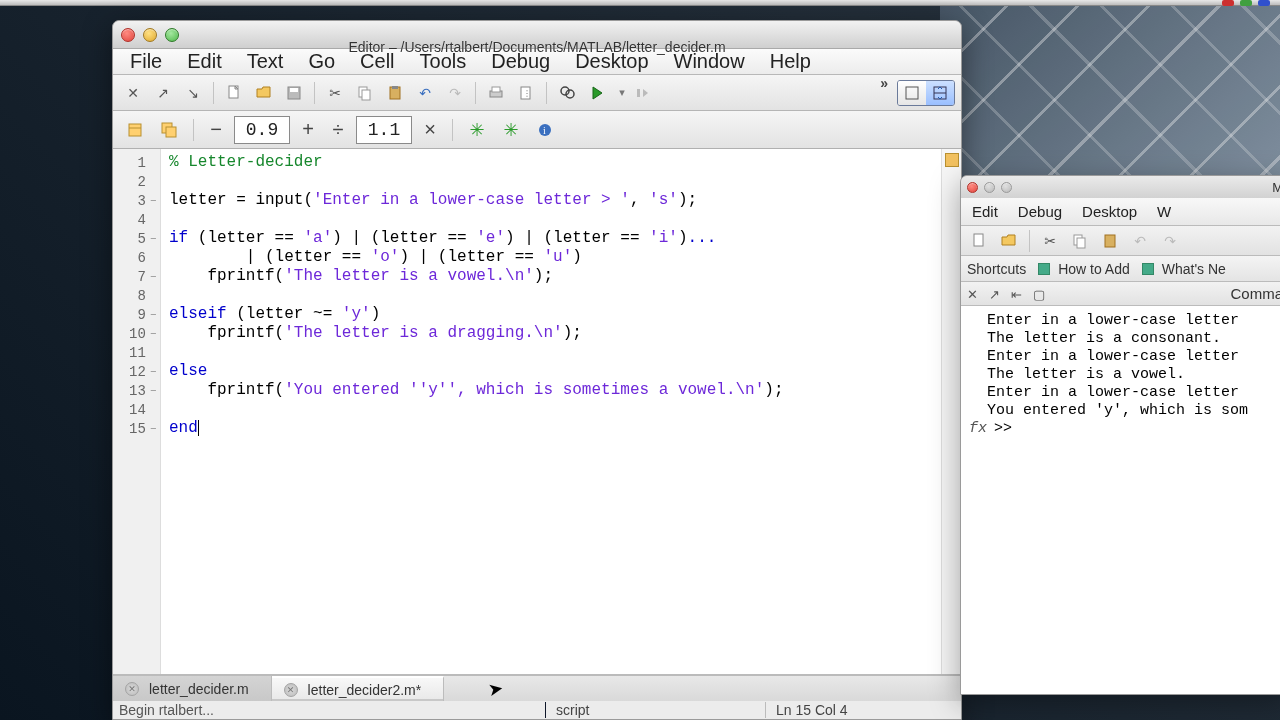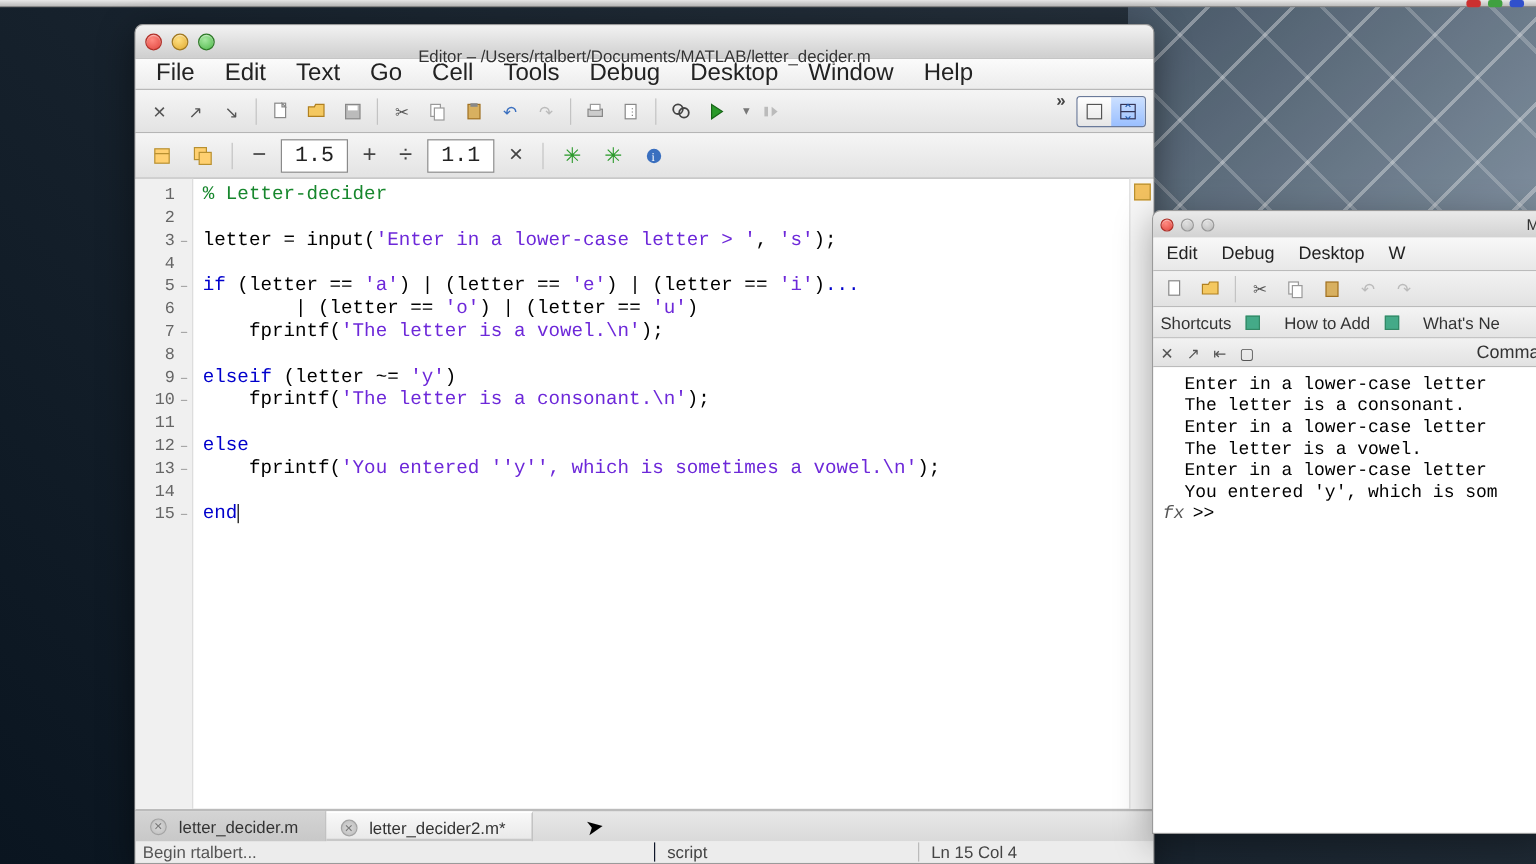--- a/index.html
+++ b/index.html
@@ -280,21 +280,21 @@
     border-bottom:1px solid #bbb;
     display:flex; align-items:center; padding:0 4px; gap:2px;
   }
   .shortcuts-bar {
     height: 26px;
     background: linear-gradient(#f4f4f4,#e4e4e4);
     border-bottom:1px solid #bbb;
     display:flex; align-items:center; padding:0 6px; gap:12px;
     font-size:14px; color:#333;
   }
-  .shortcuts-bar .link { color:#333; display:flex; align-items:center; gap:20px;}
+  .shortcuts-bar .link { color:#333; display:flex; align-items:center; gap:8px;}
   .shortcuts-bar .link .ic { width:12px; height:12px; background:#4a8; border:1px solid #386;}
   .cmd-dockbar {
     height: 24px;
     background: linear-gradient(#f2f2f2,#e2e2e2);
     border-bottom:1px solid #bbb;
     display:flex; align-items:center; padding:0 6px; gap:8px;
   }
   .cmd-dockbar .dock-ic { width:14px; height:14px; color:#555; }
   .cmd-dockbar .heading { margin-left:auto; font-size:15px; color:#333;}
   .cmd-output {
@@ -449,21 +449,21 @@
         </svg>
     </div>
     <div class="tb-btn">
       <svg viewBox="0 0 16 16">
           <rect x="1" y="1" width="10" height="10" fill="#ffd070" stroke="#b89030"></rect>
           <rect x="5" y="5" width="10" height="10" fill="#ffd070" stroke="#b89030"></rect>
         </svg>
     </div>
     <div class="tb-sep"></div>
     <span class="op">−</span>
-    <div class="num-field">1.5</div>
+    <div class="num-field">0.9</div>
     <span class="op">+</span>
     <span class="op">÷</span>
     <div class="num-field">1.1</div>
     <span class="op">×</span>
     <div class="tb-sep"></div>
     <div class="tb-btn" style="color:#2a9a2a;font-size:18px;">✳</div>
     <div class="tb-btn" style="color:#2a9a2a;font-size:18px;">✳</div>
     <div class="tb-btn">
       <svg viewBox="0 0 16 16">
           <circle cx="8" cy="8" r="6" fill="#3a6fbf"></circle>
@@ -492,21 +492,21 @@
       </div>
     <div class="code-pane" id="code-pane"><span class="cm">% Letter-decider</span>
 
 letter = input(<span class="st">'Enter in a lower-case letter &gt; '</span>, <span class="st">'s'</span>);
 
 <span class="kw">if</span> (letter == <span class="st">'a'</span>) | (letter == <span class="st">'e'</span>) | (letter == <span class="st">'i'</span>)<span class="kw">...</span>
         | (letter == <span class="st">'o'</span>) | (letter == <span class="st">'u'</span>)
     fprintf(<span class="st">'The letter is a vowel.\n'</span>);
 
 <span class="kw">elseif</span> (letter ~= <span class="st">'y'</span>)
-    fprintf(<span class="st">'The letter is a consonant.\n'</span>);
+    fprintf(<span class="st">'The letter is a dragging.\n'</span>);
 
 <span class="kw">else</span>
     fprintf(<span class="st">'You entered ''y'', which is sometimes a vowel.\n'</span>);
 
 <span class="kw">end</span><span class="cursor-bar"></span>
 </div>
     <div class="code-indicator">
       <div class="sq"></div>
     </div>
   </div>

